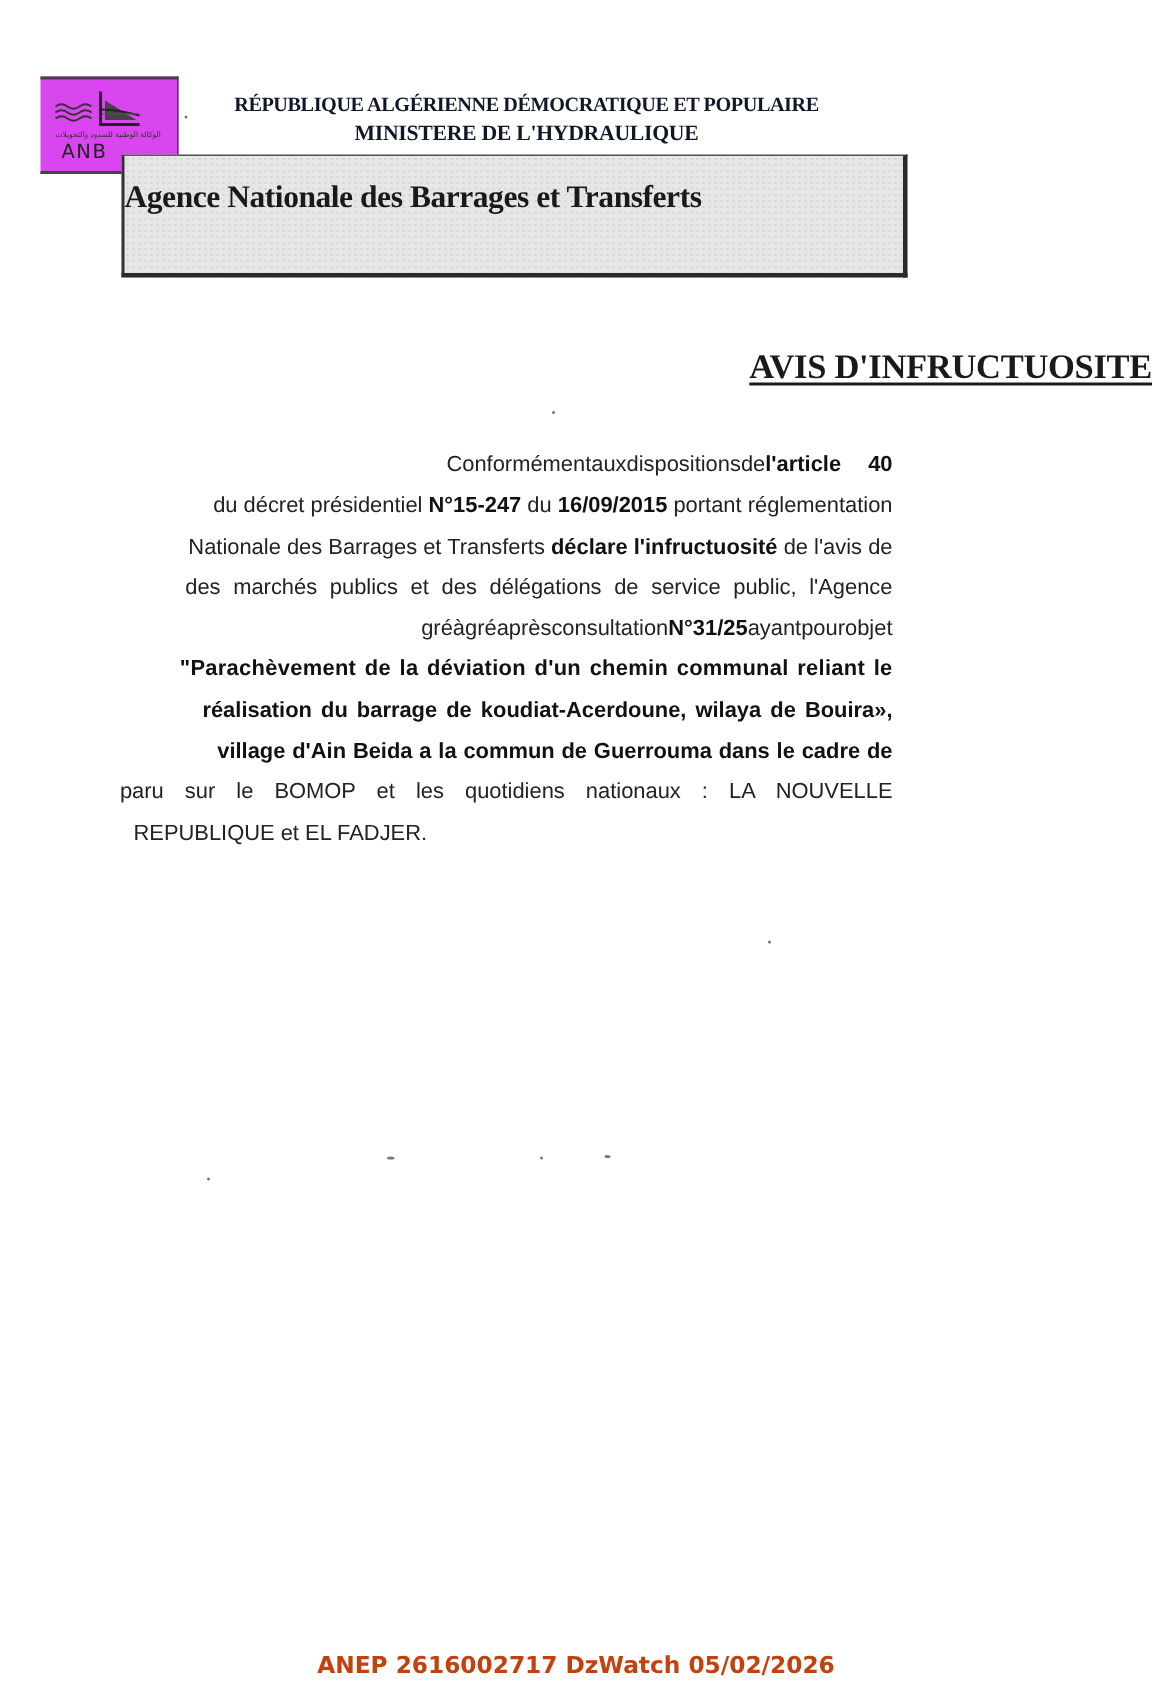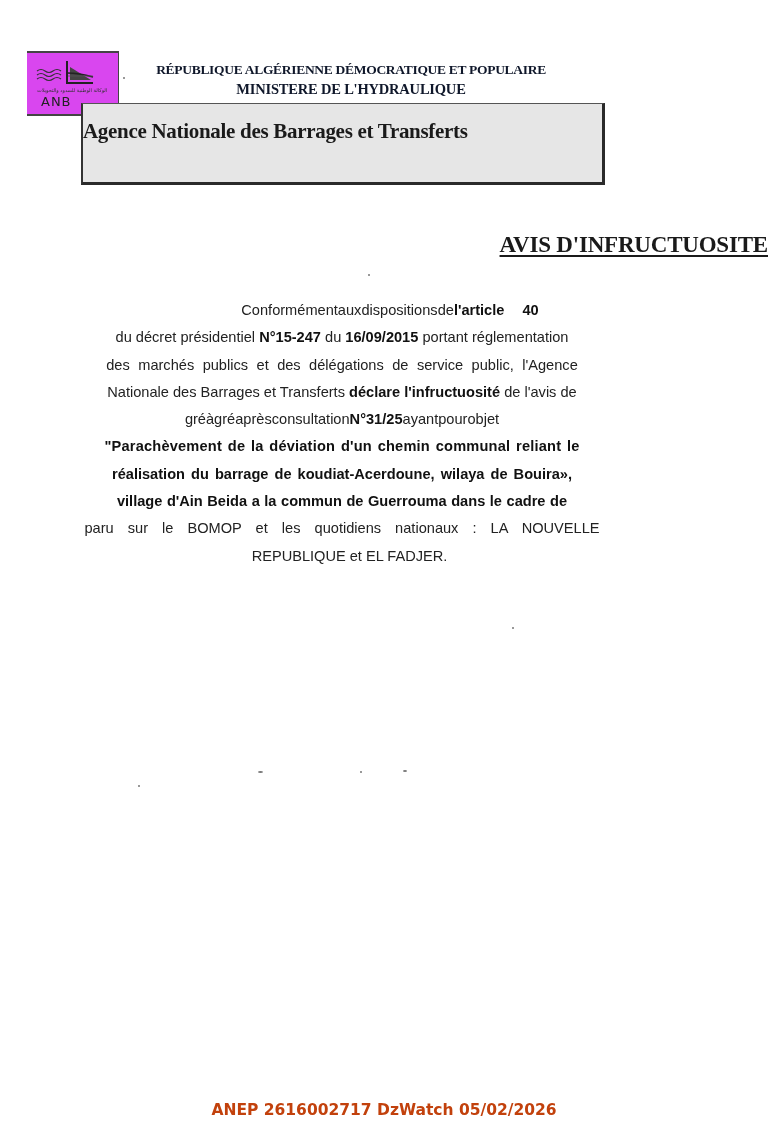--- a/index.html
+++ b/index.html
@@ -66,23 +66,23 @@
       text-decoration: underline; text-decoration-thickness: 2px; text-underline-offset: 3px;
       color: #1a1a1a; letter-spacing: -0.2px;
     }
 
     
     .body-text {
       position: absolute; left: 89px; width: 506px; top: 297px;
       font-family: "Liberation Sans", sans-serif; font-size: 14.6px;
       line-height: 27.3px; color: #222;
     }
-    .jline { display: flex; justify-content: center; }
+    .jline { display: flex; justify-content: flex-end; }
     .jline.indent { padding-left: 96px; }
-    .jline.left { justify-content: center; gap: 4px; margin-left: 15px; }
+    .jline.left { justify-content: flex-start; gap: 4px; }
     .b { font-weight: bold; color: #111; }
 
     
     .speck { position: absolute; background: #777; border-radius: 50%; }
 
     
     .footer {
       position: absolute; left: 0; width: 100%; top: 1101px; text-align: center;
       font-family: "DejaVu Sans", sans-serif; font-weight: bold; font-size: 15.5px;
       color: #c2410c;
@@ -122,24 +122,24 @@
       <span>Conformément</span>
       <span>aux</span>
       <span>dispositions</span>
       <span>de</span>
       <span class="b" style="word-spacing:14px">l'article 40</span>
     </div>
     <div class="jline">
       <span style="white-space:pre"><span>du décret présidentiel </span><span class="b">N°15-247</span><span> du </span><span class="b">16/09/2015</span><span> portant réglementation</span></span>
     </div>
     <div class="jline">
-      <span style="word-spacing:4.4px; white-space:pre">des marchés publics et des délégations de service public, l'Agence</span>
+      <span style="white-space:pre"><span>Nationale des Barrages et Transferts </span><span class="b">déclare l'infructuosité</span><span> de l'avis de</span></span>
     </div>
     <div class="jline">
-      <span style="white-space:pre"><span>Nationale des Barrages et Transferts </span><span class="b">déclare l'infructuosité</span><span> de l'avis de</span></span>
+      <span style="word-spacing:4.4px; white-space:pre">des marchés publics et des délégations de service public, l'Agence</span>
     </div>
     <div class="jline">
       <span>gré</span>
       <span>à</span>
       <span>gré</span>
       <span>après</span>
       <span>consultation</span>
       <span class="b">N°</span>
       <span class="b">31/25</span>
       <span>ayant</span>

